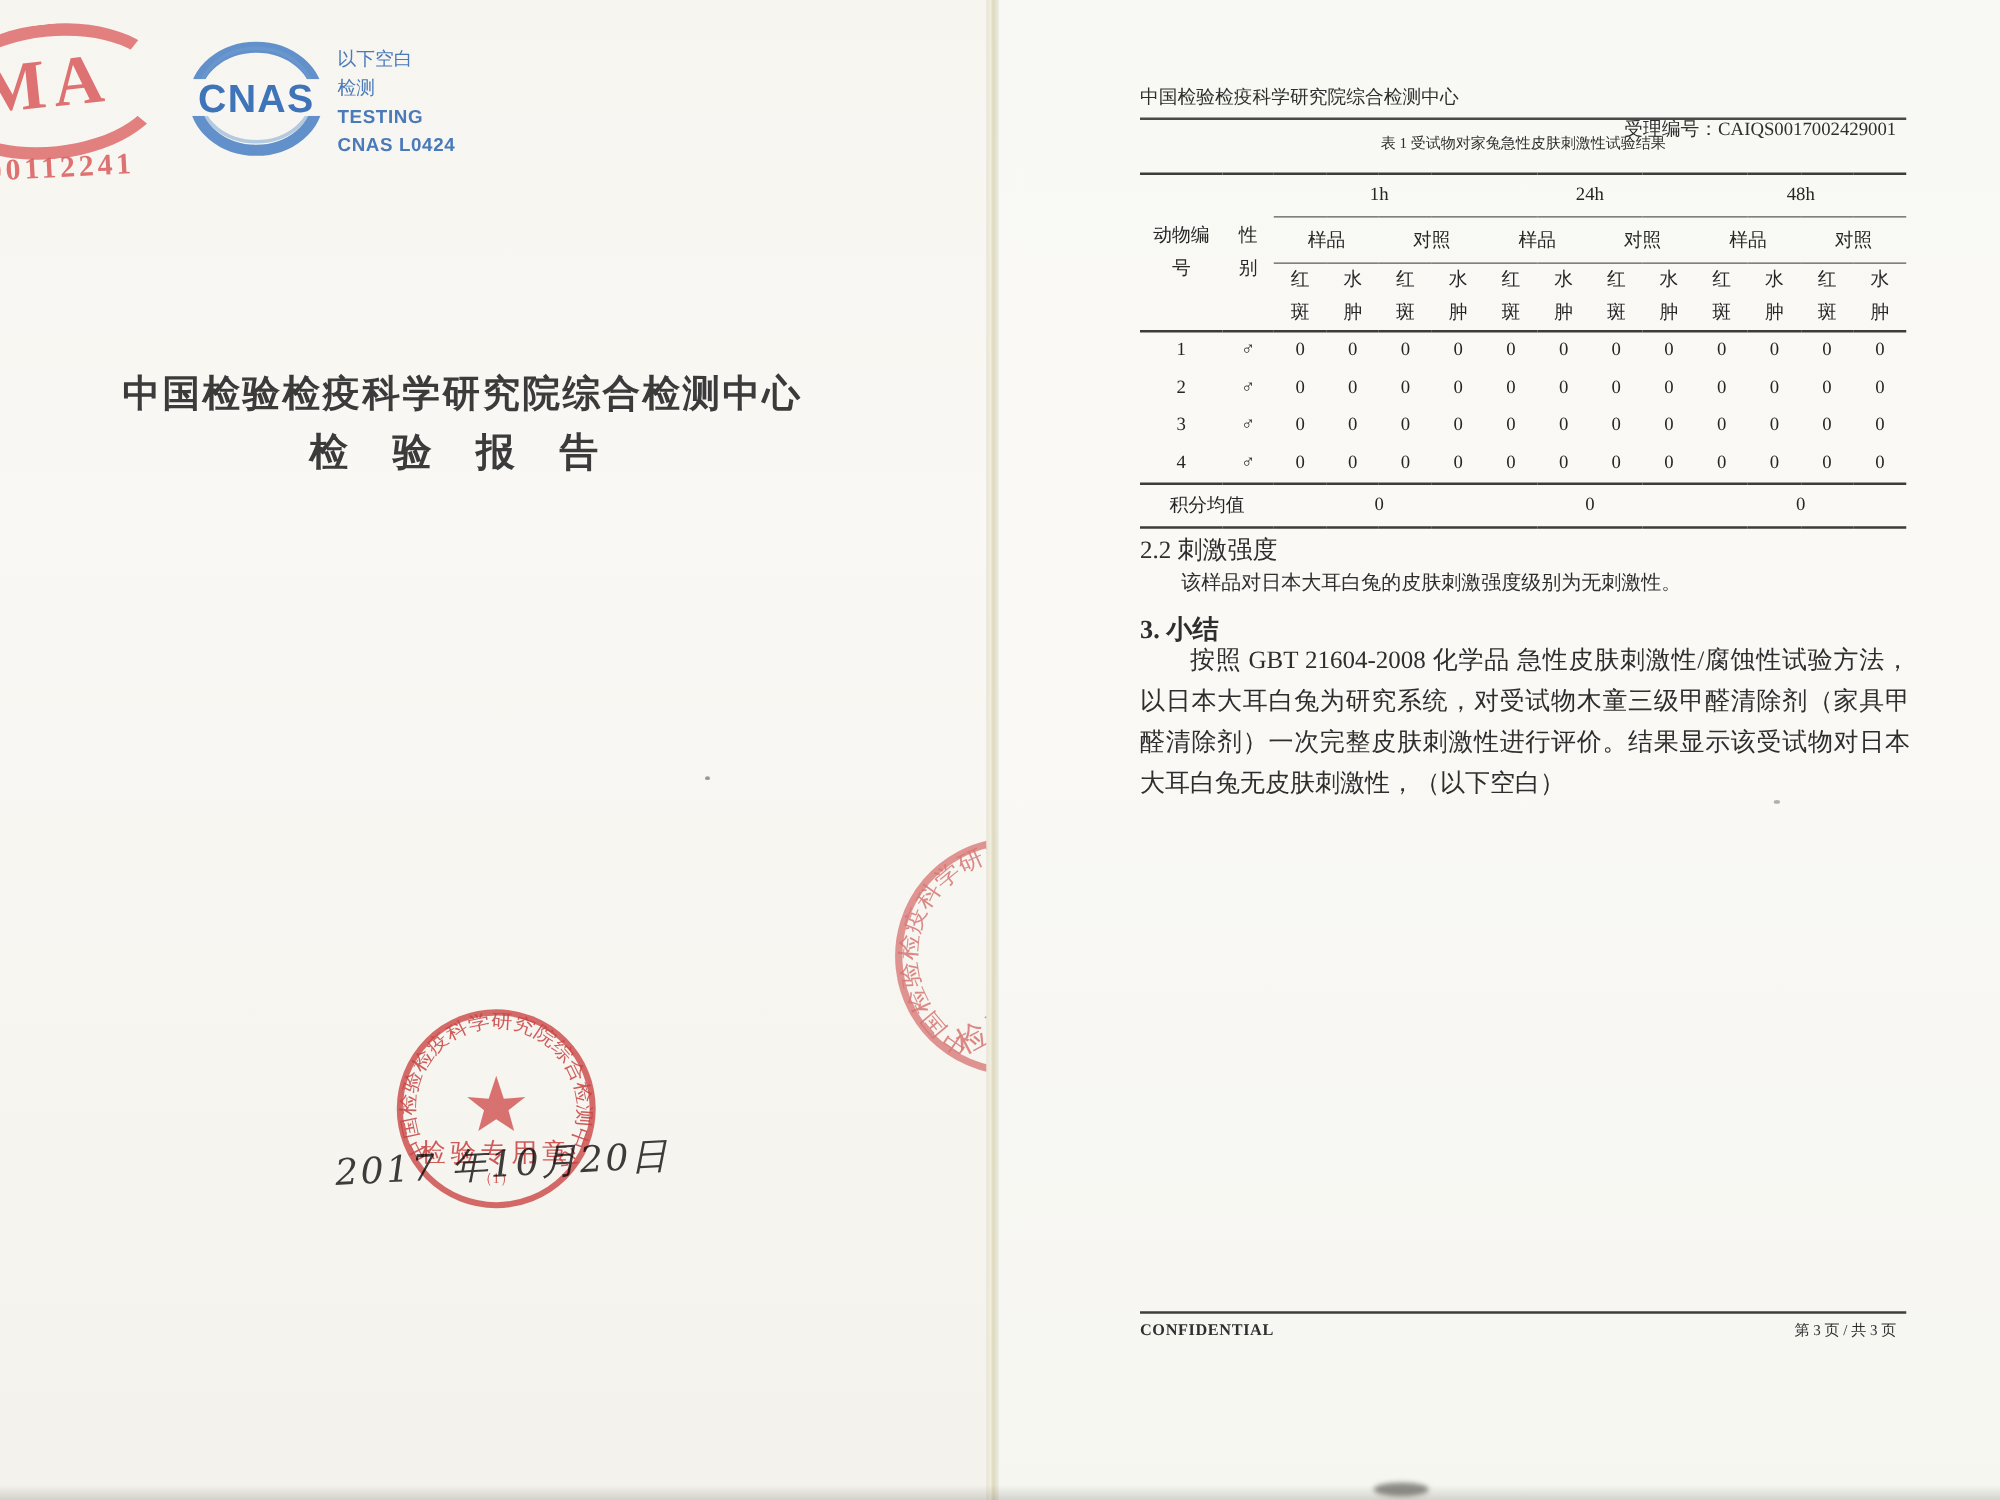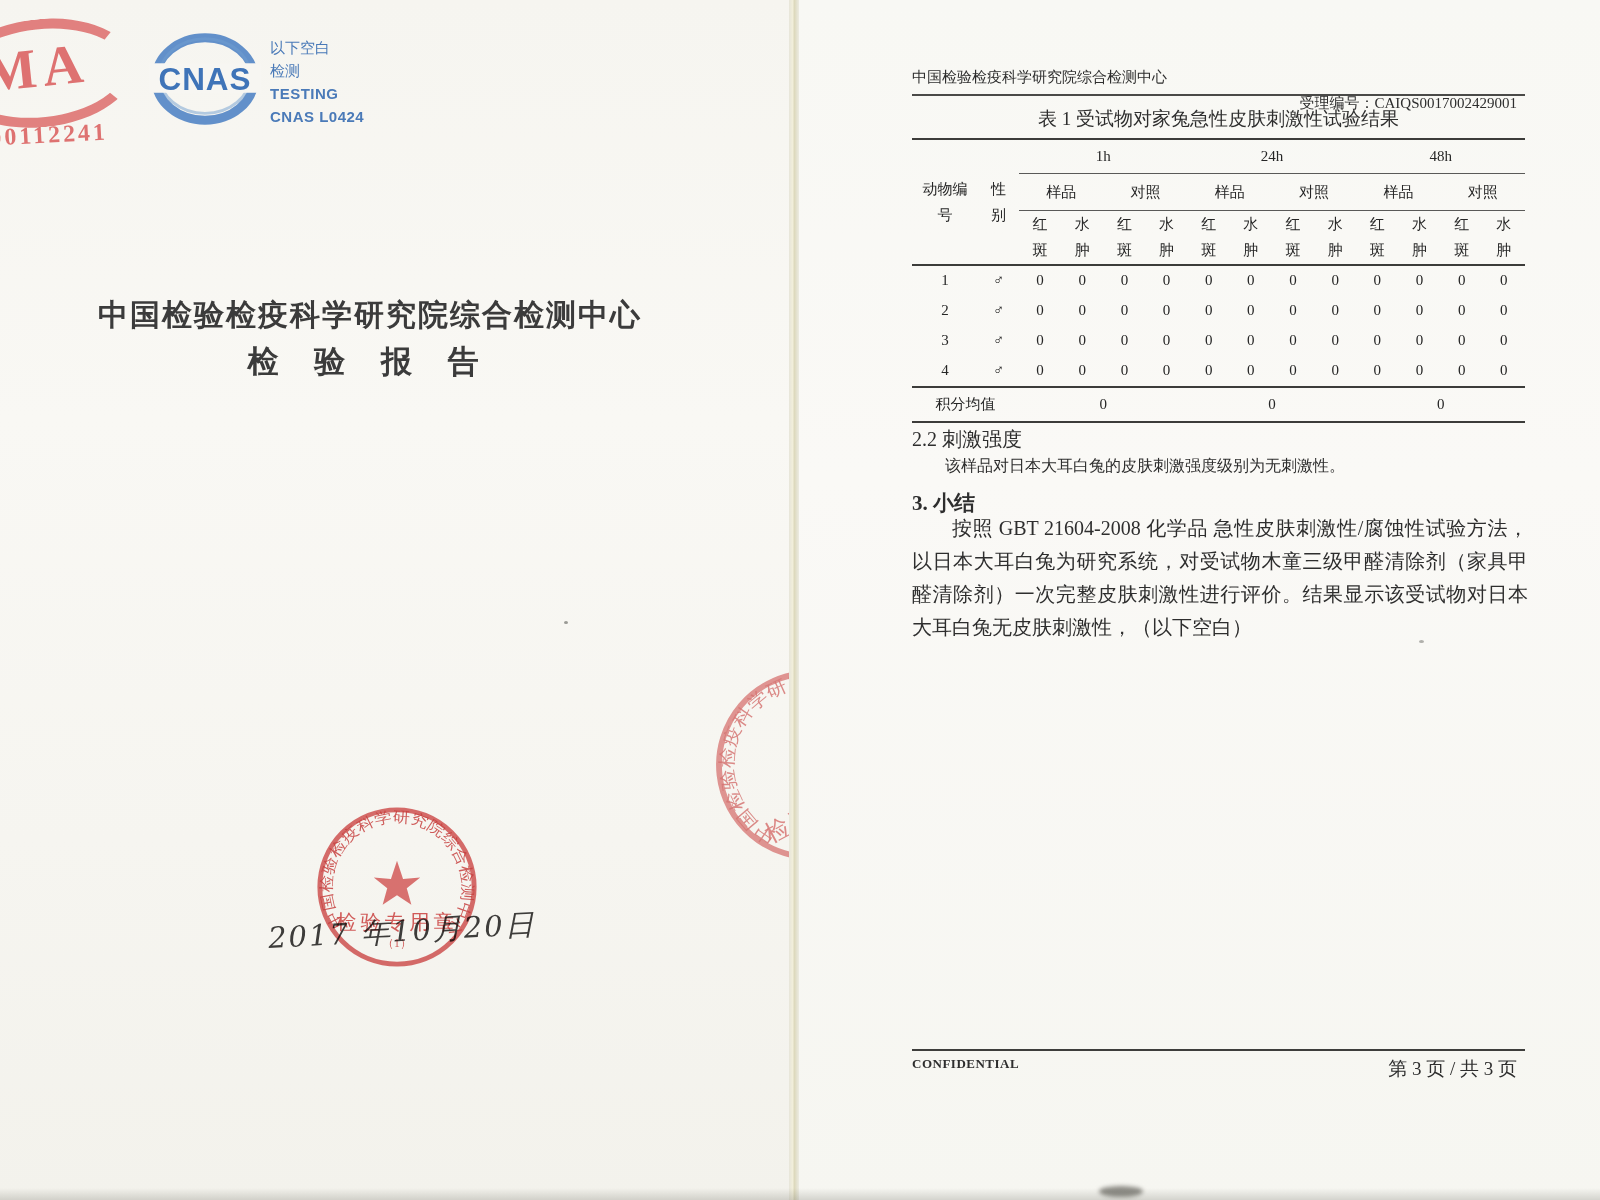--- a/index.html
+++ b/index.html
@@ -57,21 +57,21 @@
   .stamp{position:absolute;mix-blend-mode:multiply;}
   .stamp-main{left:314px;top:804px;width:166px;height:166px;opacity:.88;}
   .stamp-edge{left:712px;top:666px;width:198px;height:198px;opacity:.62;
        transform:rotate(-28deg);}
 
   
   .rp{position:absolute;color:#2e2e2e;}
   .org-line{left:113px;top:68px;font-size:15px;}
   .case-line{right:83px;top:68px;font-size:15px;margin-top:26px;}
   .head-rule{left:113px;top:94px;width:613px;height:2px;background:#4a4a48;}
-  .tbl-title{left:113px;top:106px;width:613px;text-align:center;font-size:19px;}
+  .tbl-title{left:113px;top:106px;width:613px;text-align:center;font-size:12px;}
 
   table.results{position:absolute;left:113px;top:138px;width:613px;
        border-collapse:collapse;table-layout:fixed;
        font-size:15px;color:#262626;}
   table.results th,table.results td{font-weight:normal;text-align:center;padding:0;}
   tr.time-row th{height:33px;}
   tr.time-row th.grp{border-bottom:1px solid #5a5a58;}
   tr.sub-row th{height:36px;border-bottom:1px solid #5a5a58;}
   tr.metric-row th{height:52px;vertical-align:middle;}
   thead{border-top:2px solid #3c3c3a;border-bottom:2px solid #3c3c3a;}
@@ -83,21 +83,21 @@
   .four-line{display:inline-block;width:3.2em;line-height:1.75;word-break:break-all;}
 
   .sec-h{left:113px;top:426px;font-size:20px;}
   .sec-b{left:146px;top:456px;font-size:16px;}
   .sec3-h{left:113px;top:489px;font-size:21px;font-weight:bold;}
   .sec3-b{left:113px;top:512px;width:616px;font-size:20px;line-height:33px;
        text-indent:2em;text-align:justify;}
 
   .foot-rule{left:113px;top:1049px;width:613px;height:2px;background:#3e3e3c;}
   .foot-left{left:113px;top:1056px;font-size:13px;font-weight:bold;letter-spacing:.5px;}
-  .foot-right{right:83px;top:1056px;font-size:19px;}
+  .foot-right{right:83px;top:1056px;font-size:12px;}
 
   
   .speck{position:absolute;background:#9a9a95;border-radius:50%;}
   .sp1{left:564px;top:621px;width:4px;height:3px;}
   .sp2{left:620px;top:640px;width:5px;height:3px;background:#b0b0ab;}
   .smudge{position:absolute;left:300px;top:1186px;width:44px;height:11px;
        background:#8d8c86;border-radius:50%;filter:blur(2px);}
 </style>
 </head>
 <body>

